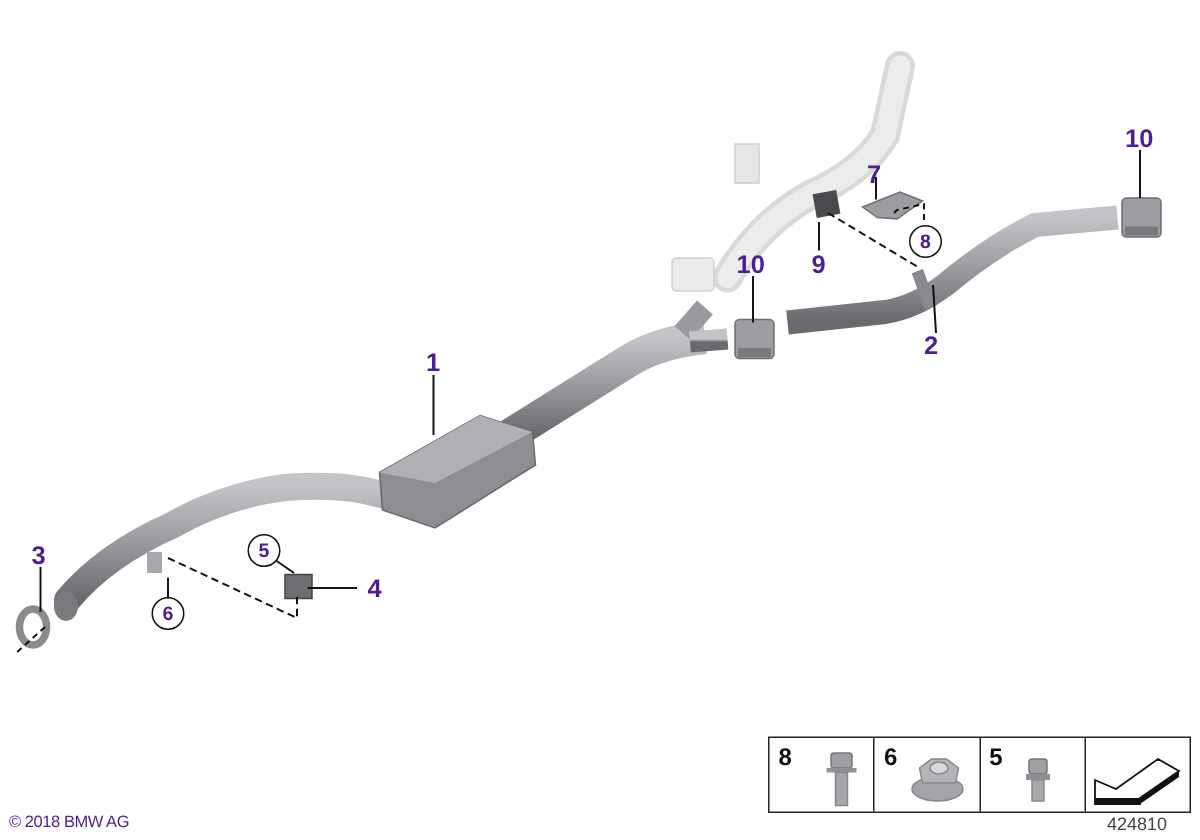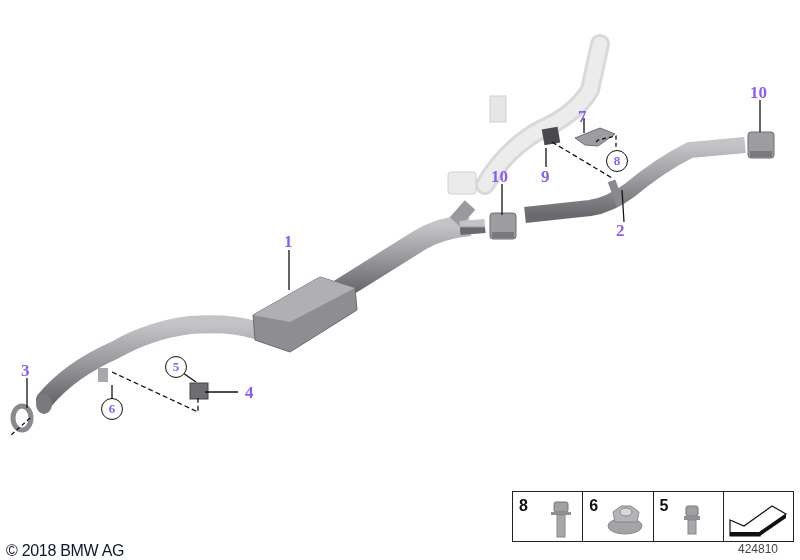--- a/index.html
+++ b/index.html
@@ -1,25 +1,25 @@
 <!DOCTYPE html>
 <html><head>
 <meta charset="utf-8">
 <style>
   html, body { margin: 0; padding: 0; background: #ffffff; }
   body { width: 800px; height: 560px; position: relative; overflow: hidden; font-family: "Liberation Sans", sans-serif; }
   #diagram { position: absolute; left: 0; top: 0; width: 800px; height: 560px; }
-  .callout { position: absolute; font-family: Liberation Serif, serif; font-weight: bold; font-size: 17px; color: #8b5cf6; line-height: 1; }
+  .callout { position: absolute; font-family: Liberation Sans, sans-serif; font-weight: bold; font-size: 17px; color: #4c1d95; line-height: 1; }
   .callout.circled { width: 20px; height: 20px; border: 1.6px solid #111; border-radius: 50%; font-size: 13px; text-align: center; line-height: 20px; background: #fff; }
   .legend { position: absolute; left: 512px; top: 491px; width: 280px; height: 49px; border: 1px solid #222; display: flex; background: #fff; }
   .legend-cell { position: relative; flex: 1; border-right: 1px solid #222; }
   .legend-cell:last-child { border-right: none; }
   .legend-num { position: absolute; left: 6px; top: 5px; font-weight: bold; font-size: 16px; color: #111; }
   .legend-cell svg { position: absolute; left: 0; top: 0; }
-  .copyright { position: absolute; left: 6px; top: 542px; font-size: 16px; color: #0f172a; letter-spacing: -0.3px; }
+  .copyright { position: absolute; left: 6px; top: 542px; font-size: 11px; color: #4c1d95; letter-spacing: -0.3px; }
   .diagram-id { position: absolute; left: 738px; top: 542px; font-size: 12px; color: #444; }
 </style>
 </head>
 <body>
 
 <svg id="diagram" width="800" height="560" viewBox="0 0 800 560">
   <defs>
     <linearGradient id="pipeGrad" x1="0" y1="0" x2="0" y2="1">
       <stop offset="0" stop-color="#c4c4c8"></stop>
       <stop offset="0.5" stop-color="#9a9a9e"></stop>

